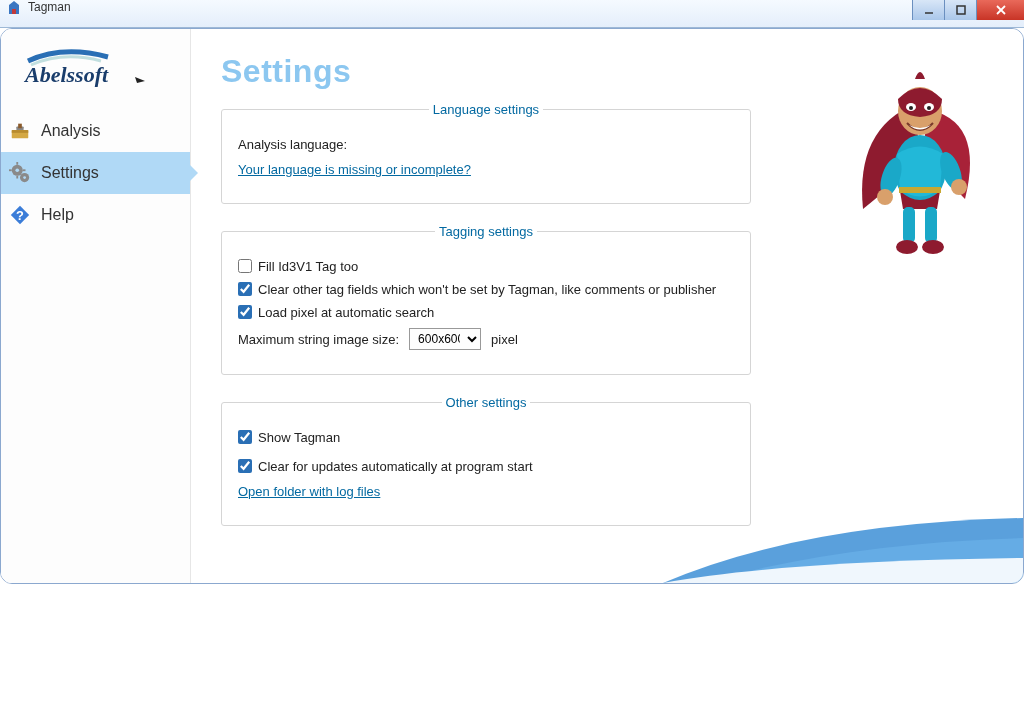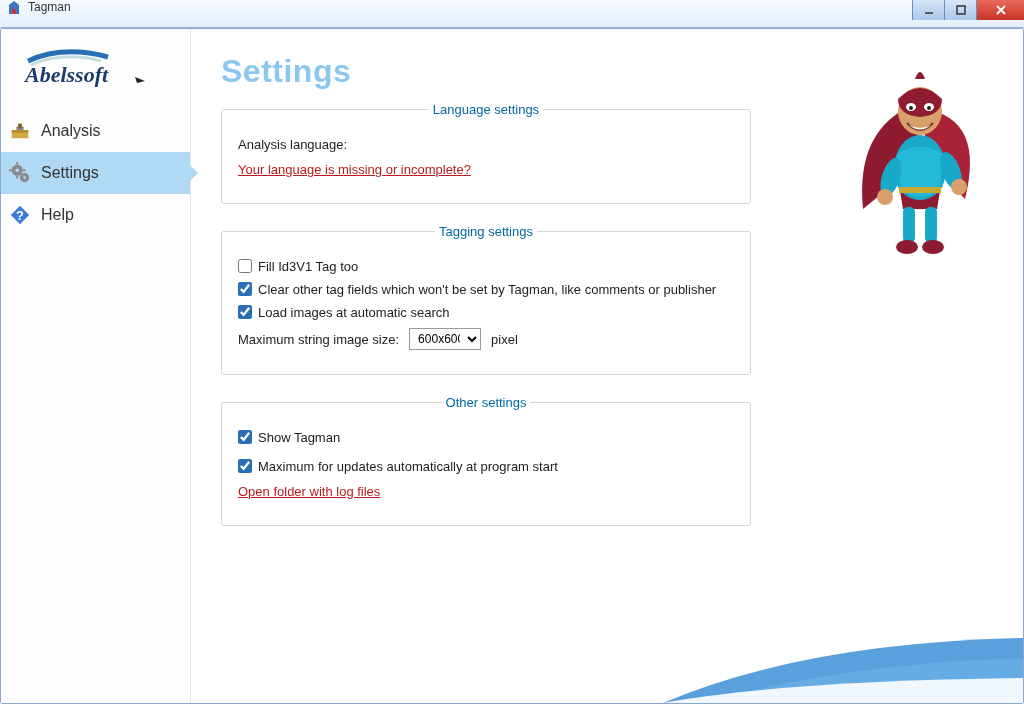--- a/index.html
+++ b/index.html
@@ -8,21 +8,21 @@
 
 .titlebar { height: 28px; background: linear-gradient(to bottom, #f5faff, #e4eefb); border-bottom: 1px solid #9db8d6; display: flex; align-items: flex-start; padding-left: 6px; position: relative; }
 .title-icon { width: 16px; height: 16px; margin-right: 6px; display: inline-flex; align-items: center; justify-content: center; }
 .title-text { font-size: 12px; color: #333; }
 .window-controls { position: absolute; right: 0; top: 0; display: flex; }
 .win-btn { width: 32px; height: 20px; display: flex; align-items: center; justify-content: center; font-size: 11px; border-left: 1px solid #6a8fbf; background: linear-gradient(to bottom, #d8e6f7, #aac7ea); cursor: pointer; }
 .win-btn.close { background: linear-gradient(to bottom, #e9695a, #c83426); color: #fff; width: 48px; }
 .win-btn svg { width: 10px; height: 10px; }
 
 
-.frame { border: 1px solid #8ba8cf; height: 676px; background: #fff; position: relative; overflow: hidden; border-radius: 2px; }
+.frame { border: 1px solid #8ba8cf; height: 556px; background: #fff; position: relative; overflow: hidden; border-radius: 12px; }
 
 
 .main { display: flex; height: 100%; background: #fff; }
 .sidebar { width: 190px; background: #fdfdfd; border-right: 1px solid #e6e6e6; padding-top: 8px; }
 .logo { padding: 12px 16px 20px 22px; }
 
 .nav-item { display: flex; align-items: center; padding: 10px 8px; cursor: pointer; font-size: 16px; color: #333; gap: 10px; position: relative; }
 .nav-item.active { background: #b0d9f6; }
 .nav-item.active::after { content: ""; position: absolute; right: -8px; top: 50%; transform: translateY(-50%); border-left: 8px solid #b0d9f6; border-top: 8px solid transparent; border-bottom: 8px solid transparent; }
 .nav-icon { width: 22px; height: 22px; display: inline-flex; align-items: center; justify-content: center; }
@@ -30,21 +30,21 @@
 .content { flex: 1; padding: 24px 30px 10px 30px; position: relative; }
 h1.page-title { font-size: 32px; font-weight: 600; color: #8cc7f0; margin-bottom: 12px; letter-spacing: 0.5px; }
 
 fieldset.group { border: 1px solid #d5d5d5; border-radius: 3px; padding: 12px 16px 16px 16px; margin-bottom: 20px; width: 530px; }
 fieldset.group legend { padding: 0 4px; font-size: 13px; color: #0369a1; text-align: center; }
 
 .row { margin: 8px 0; display: flex; align-items: center; gap: 10px; }
 .row-block { margin: 10px 0; }
 .label { font-size: 13px; }
 select.combo { font-size: 12px; padding: 2px 4px; border: 1px solid #999; background: #fdfdfd; height: 22px; }
-.link { text-decoration: underline; color: #b91c1c; cursor: pointer; font-size: 13px; }
+.link { text-decoration: underline; color: #0369a1; cursor: pointer; font-size: 13px; }
 .checkbox-row { display: flex; align-items: flex-start; gap: 6px; margin: 8px 0; }
 input[type=checkbox] { width: 14px; height: 14px; accent-color: #2a6fb5; }
 .inline-gap { display: inline-block; width: 10px; }
 
 
 .mascot { position: absolute; top: 30px; right: 28px; width: 150px; height: 200px; }
 
 
 .bottom-swoosh { position: absolute; bottom: 0; right: 0; width: 360px; height: 70px; pointer-events: none; }
 
@@ -152,40 +152,40 @@
       <div class="checkbox-row">
         <input type="checkbox" style="">
         <span>Fill Id3V1 Tag too</span>
       </div>
       <div class="checkbox-row">
         <input type="checkbox" checked="" style="">
         <span>Clear other tag fields which won't be set by Tagman, like comments or publisher</span>
       </div>
       <div class="checkbox-row">
         <input type="checkbox" checked="" style="">
-        <span>Load images at automatic search</span>
+        <span>Load pixel at automatic search</span>
       </div>
       <div class="row">
         <span class="label">Maximum string image size:</span>
         <select class="combo" style="width:72px">
           <option>600x600</option>
         </select>
         <span class="label">pixel</span>
       </div>
     </fieldset>
 
     <fieldset class="group">
       <legend>Other settings</legend>
       <div class="checkbox-row">
         <input type="checkbox" checked="" style="">
         <span>Show Tagman</span>
       </div>
       <div class="checkbox-row" style="margin-top:14px">
         <input type="checkbox" checked="" style="">
-        <span>Maximum for updates automatically at program start</span>
+        <span>Clear for updates automatically at program start</span>
       </div>
       <div class="row-block">
         <span class="link">Open folder with log files</span>
       </div>
     </fieldset>
 
     <div class="mascot">
       <svg viewBox="0 0 150 200" width="150" height="200">
 
         <path d="M 70 45 Q 10 70 18 150 Q 55 120 75 100 Z" fill="#8e1b2f"></path>

